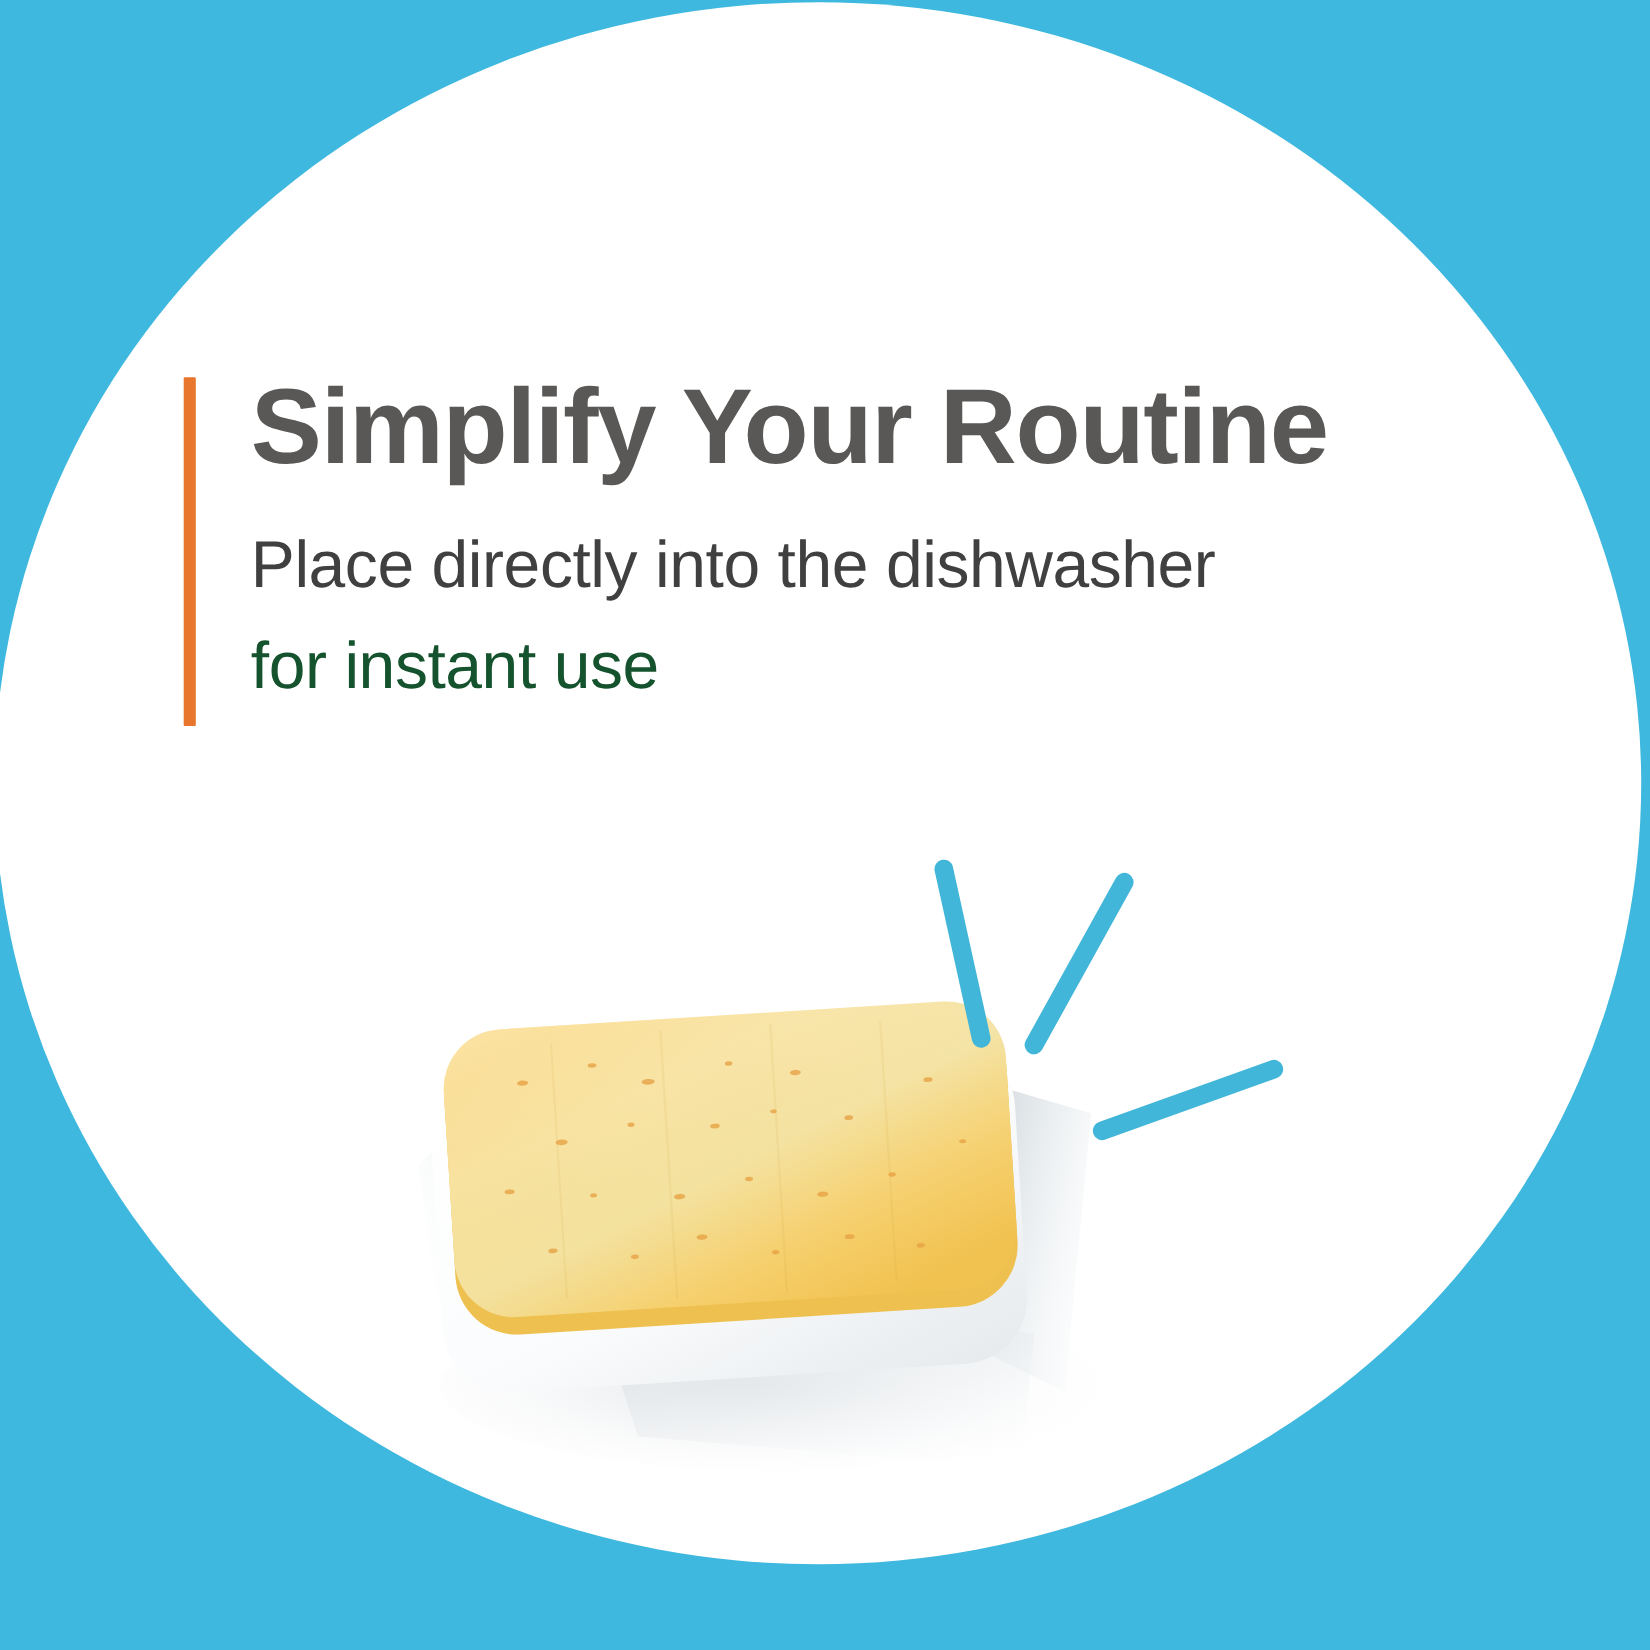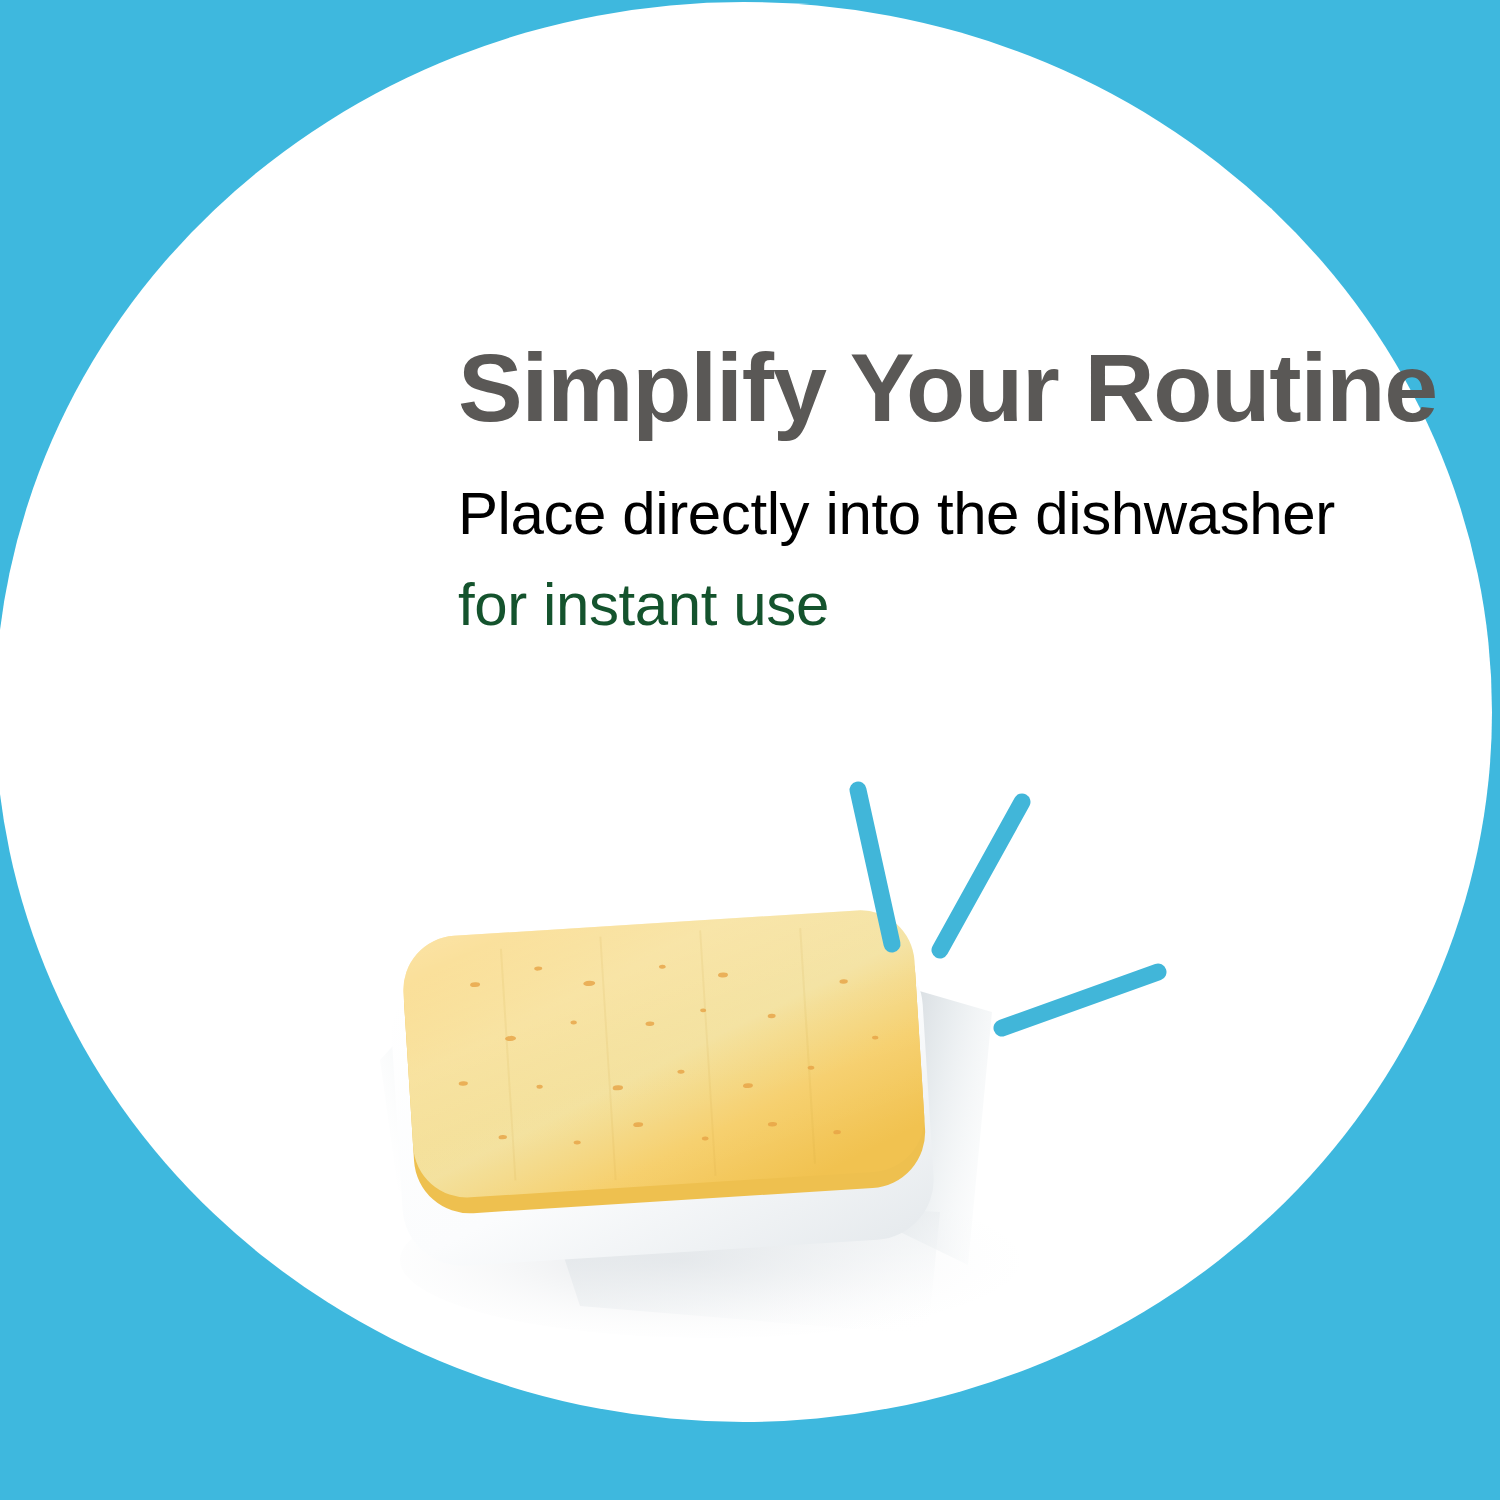--- a/index.html
+++ b/index.html
@@ -28,22 +28,22 @@
     background: #ffffff;
   }
 
   
   #text-block {
     position: absolute;
     left: 167px;
     top: 343px;
     width: 1270px;
     display: flex;
-    flex-direction: column;
-    align-items: flex-end;
+    flex-direction: row;
+    align-items: flex-start;
   }
   #accent-bar {
     width: 11px;
     min-width: 11px;
     background: #e8762c;
     border-radius: 1px;
     margin-right: 0px;
     align-self: stretch;
   }
   #copy {
@@ -90,21 +90,21 @@
 <body>
 
 <div id="stage" style="background: rgb(62, 184, 222);">
 
   <div id="white-circle" style="background: rgb(255, 255, 255);"></div>
 
   <div id="text-block">
     <div id="accent-bar" style="background: rgb(232, 118, 44);"></div>
     <div id="copy">
       <div class="headline" id="headline-1" style="color: rgb(90, 88, 86);">Simplify Your Routine</div>
-      <div class="subline" id="subline-1" style="color: #000000;">Place directly into the dishwasher</div>
+      <div class="subline" id="subline-1" style="color: #404040;">Place directly into the dishwasher</div>
       <div class="subline" id="subline-2" style="color: #14532d;">for instant use</div>
     </div>
   </div>
 
   <div id="artwork">
     <svg viewBox="0 0 940 620" xmlns="http://www.w3.org/2000/svg">
       <defs>
         <linearGradient id="gTabletTop" x1="0.12" y1="0.08" x2="0.85" y2="0.95">
           <stop offset="0%" stop-color="#f8d067"></stop>
           <stop offset="24%" stop-color="#f6dc8b"></stop>

